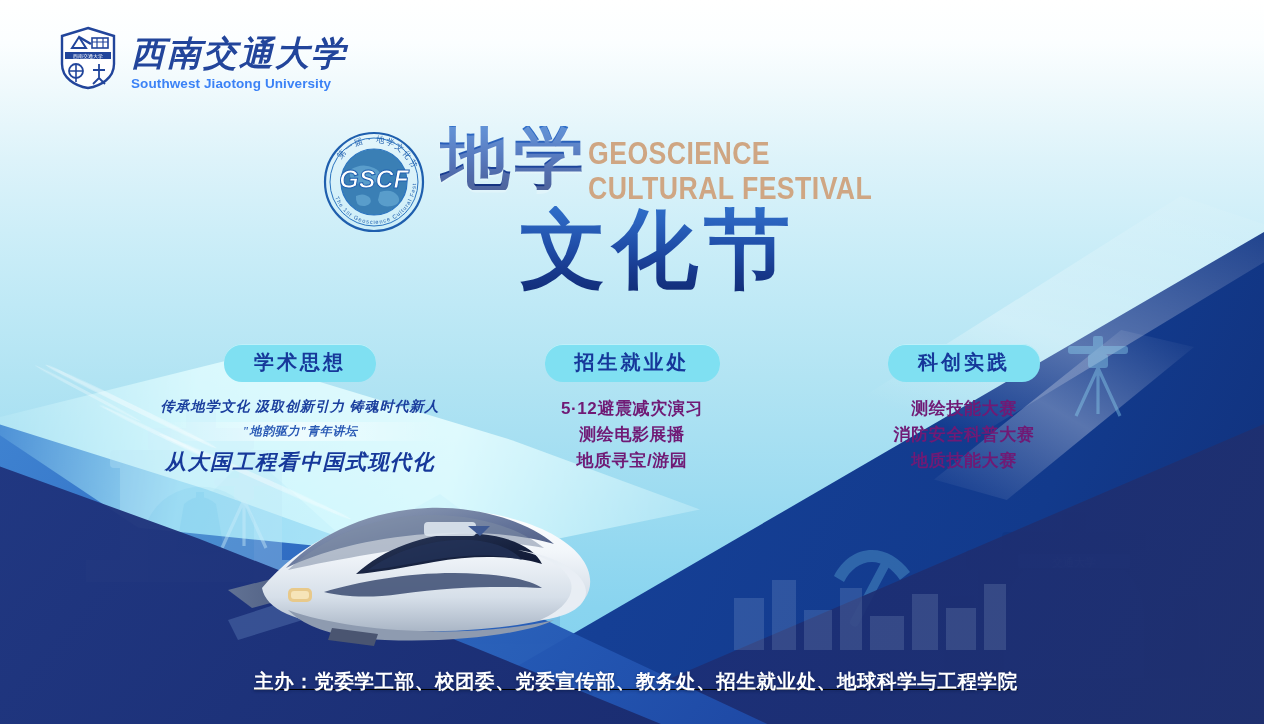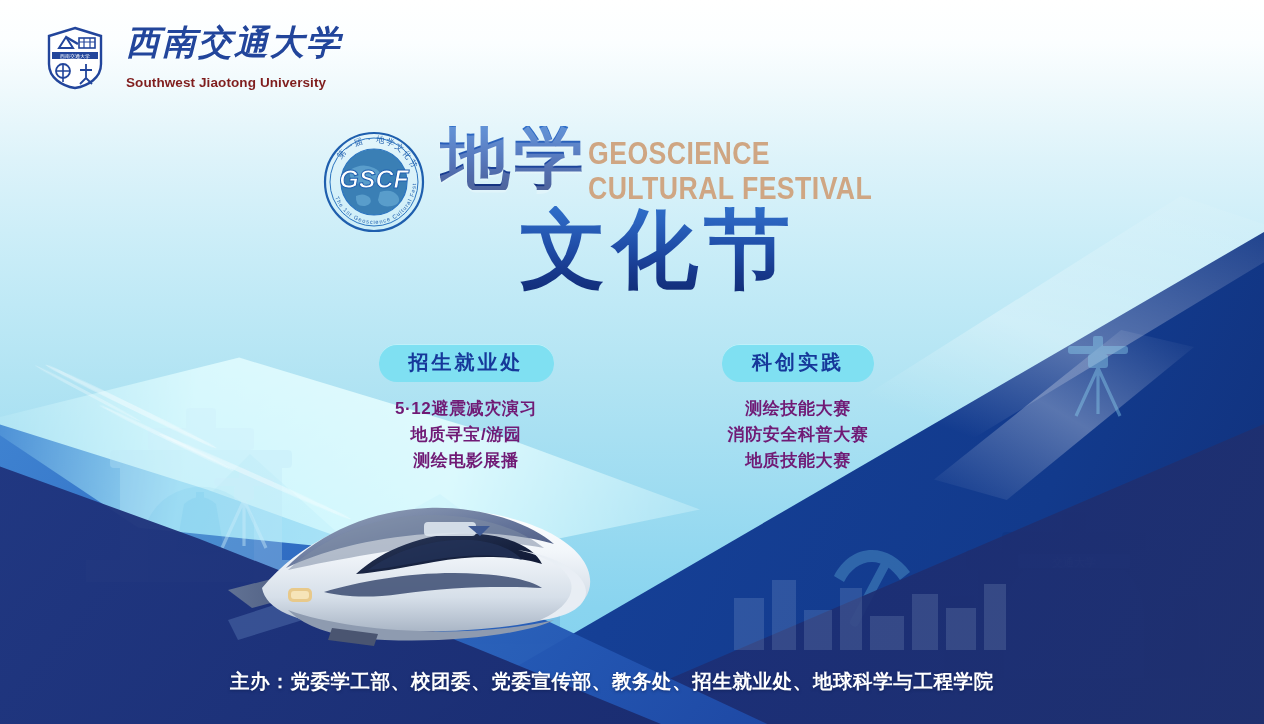--- a/index.html
+++ b/index.html
@@ -63,31 +63,31 @@
   .sweep-right2{
     position:absolute;right:70px;top:330px;width:260px;height:170px;
     background:linear-gradient(210deg,rgba(255,255,255,0),rgba(255,255,255,.6),rgba(255,255,255,0));
     clip-path:polygon(0% 88%, 72% 0%, 100% 10%, 28% 100%);
     opacity:.5;
   }
   
   .ridge{position:absolute;bottom:0;opacity:.18;}
 
   
-  .univ-logo{position:absolute;left:46px;top:26px;display:flex;align-items:center;gap:22px;}
+  .univ-logo{position:absolute;left:59px;top:26px;display:flex;align-items:flex-end;gap:14px;}
   .shield{width:58px;height:64px;flex:none;}
   .univ-names{display:flex;flex-direction:column;line-height:1;}
   .univ-cn{
     font-family:"Liberation Serif","DejaVu Serif",serif;
     font-size:34px;font-weight:700;font-style:italic;color:#22459b;
     letter-spacing:2px;white-space:nowrap;
   }
   .univ-en{
-    font-size:13.5px;font-weight:700;color:#7f1d1d;letter-spacing:.1px;
-    margin-top:16px;white-space:nowrap;
+    font-size:13.5px;font-weight:700;color:#3b82f6;letter-spacing:.1px;
+    margin-top:6px;white-space:nowrap;
   }
 
   
   .mark-row{position:absolute;left:322px;top:126px;display:flex;align-items:flex-start;}
   .gscf-badge{width:104px;height:104px;flex:none;margin-top:4px;}
   .title-cn-1{
     margin-left:14px;
     font-family:"Liberation Sans","DejaVu Sans",sans-serif;
     font-size:70px;font-weight:700;line-height:.92;letter-spacing:4px;
     background:linear-gradient(180deg,#2f6fc9 0%,#2a62bd 22%,#1f4ca6 52%,#17398c 78%,#13307c 100%);
@@ -141,21 +141,21 @@
     font-size:21px;letter-spacing:1.5px;white-space:nowrap;margin-top:7px;
   }
 
   
   .silhouette{position:absolute;opacity:.30;}
 
   
   .train{position:absolute;left:228px;top:470px;width:420px;height:190px;}
 
   
-  .footer{position:absolute;left:230px;bottom:24px;}
+  .footer{position:absolute;left:254px;bottom:24px;text-decoration:underline;}
   .footer div{
     color:#ffffff;font-size:19.5px;font-weight:700;letter-spacing:.6px;
     line-height:1.95;white-space:nowrap;
     text-shadow:0 1px 3px rgba(10,25,70,.55);
   }
 </style>
 </head>
 <body>
 
 <div class="poster">
@@ -285,27 +285,35 @@
 
     <div class="title-en">
       <div>GEOSCIENCE</div>
       <div>CULTURAL FESTIVAL</div>
     </div>
   </div>
   <div class="title-cn-2">文化节</div>
 
   <div class="columns">
 
+    <div class="col">
+      <div class="pill">学术思想</div>
+      <div class="col-body">
+        <div class="cal1">传承地学文化 汲取创新引力 铸魂时代新人</div>
+        <div class="cal-sub">"地韵驱力"青年讲坛</div>
+        <div class="cal-big">从大国工程看中国式现代化</div>
+      </div>
+    </div>
 
     <div class="col">
       <div class="pill">招生就业处</div>
       <div class="col-body">
         <div class="line">5·12避震减灾演习</div>
+        <div class="line">测绘电影展播</div>
         <div class="line">地质寻宝/游园</div>
-        <div class="line">测绘电影展播</div>
       </div>
     </div>
 
     <div class="col">
       <div class="pill">科创实践</div>
       <div class="col-body">
         <div class="line">测绘技能大赛</div>
         <div class="line">消防安全科普大赛</div>
         <div class="line">地质技能大赛</div>
       </div>

